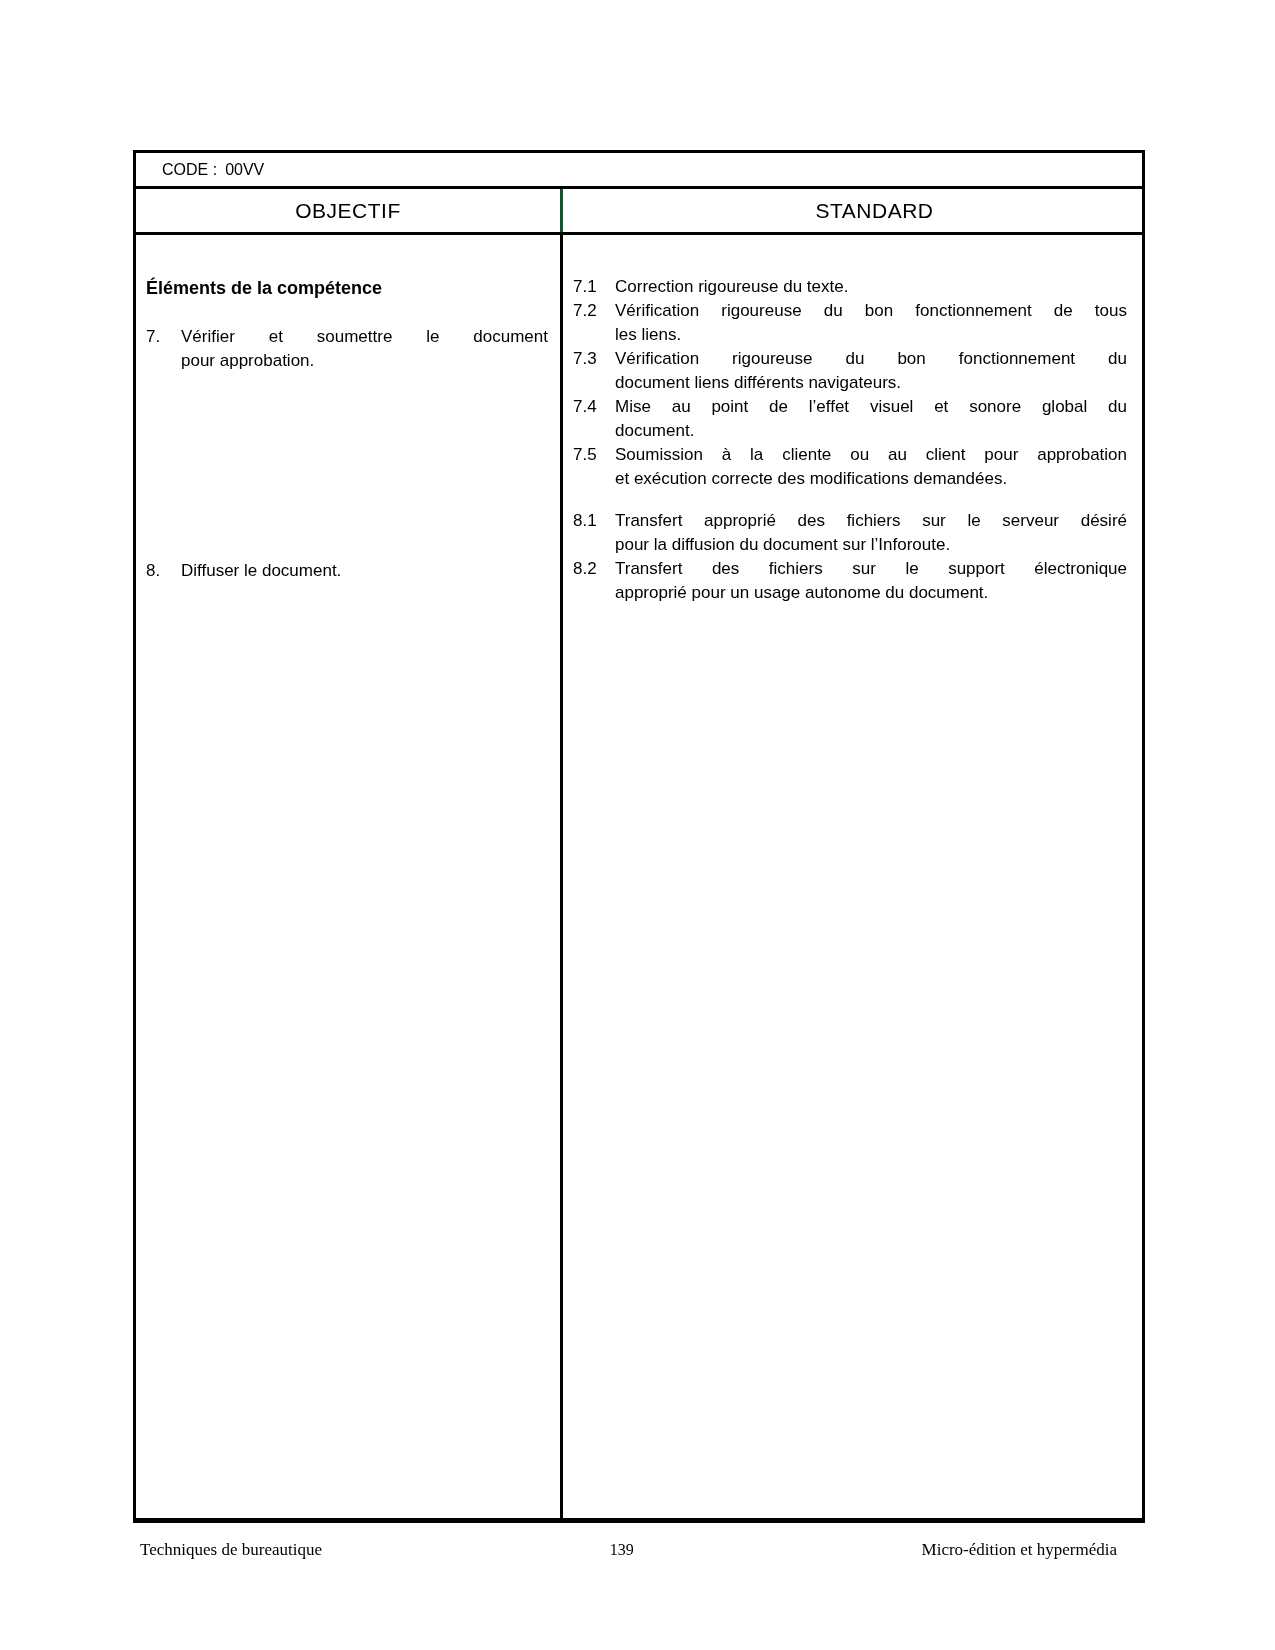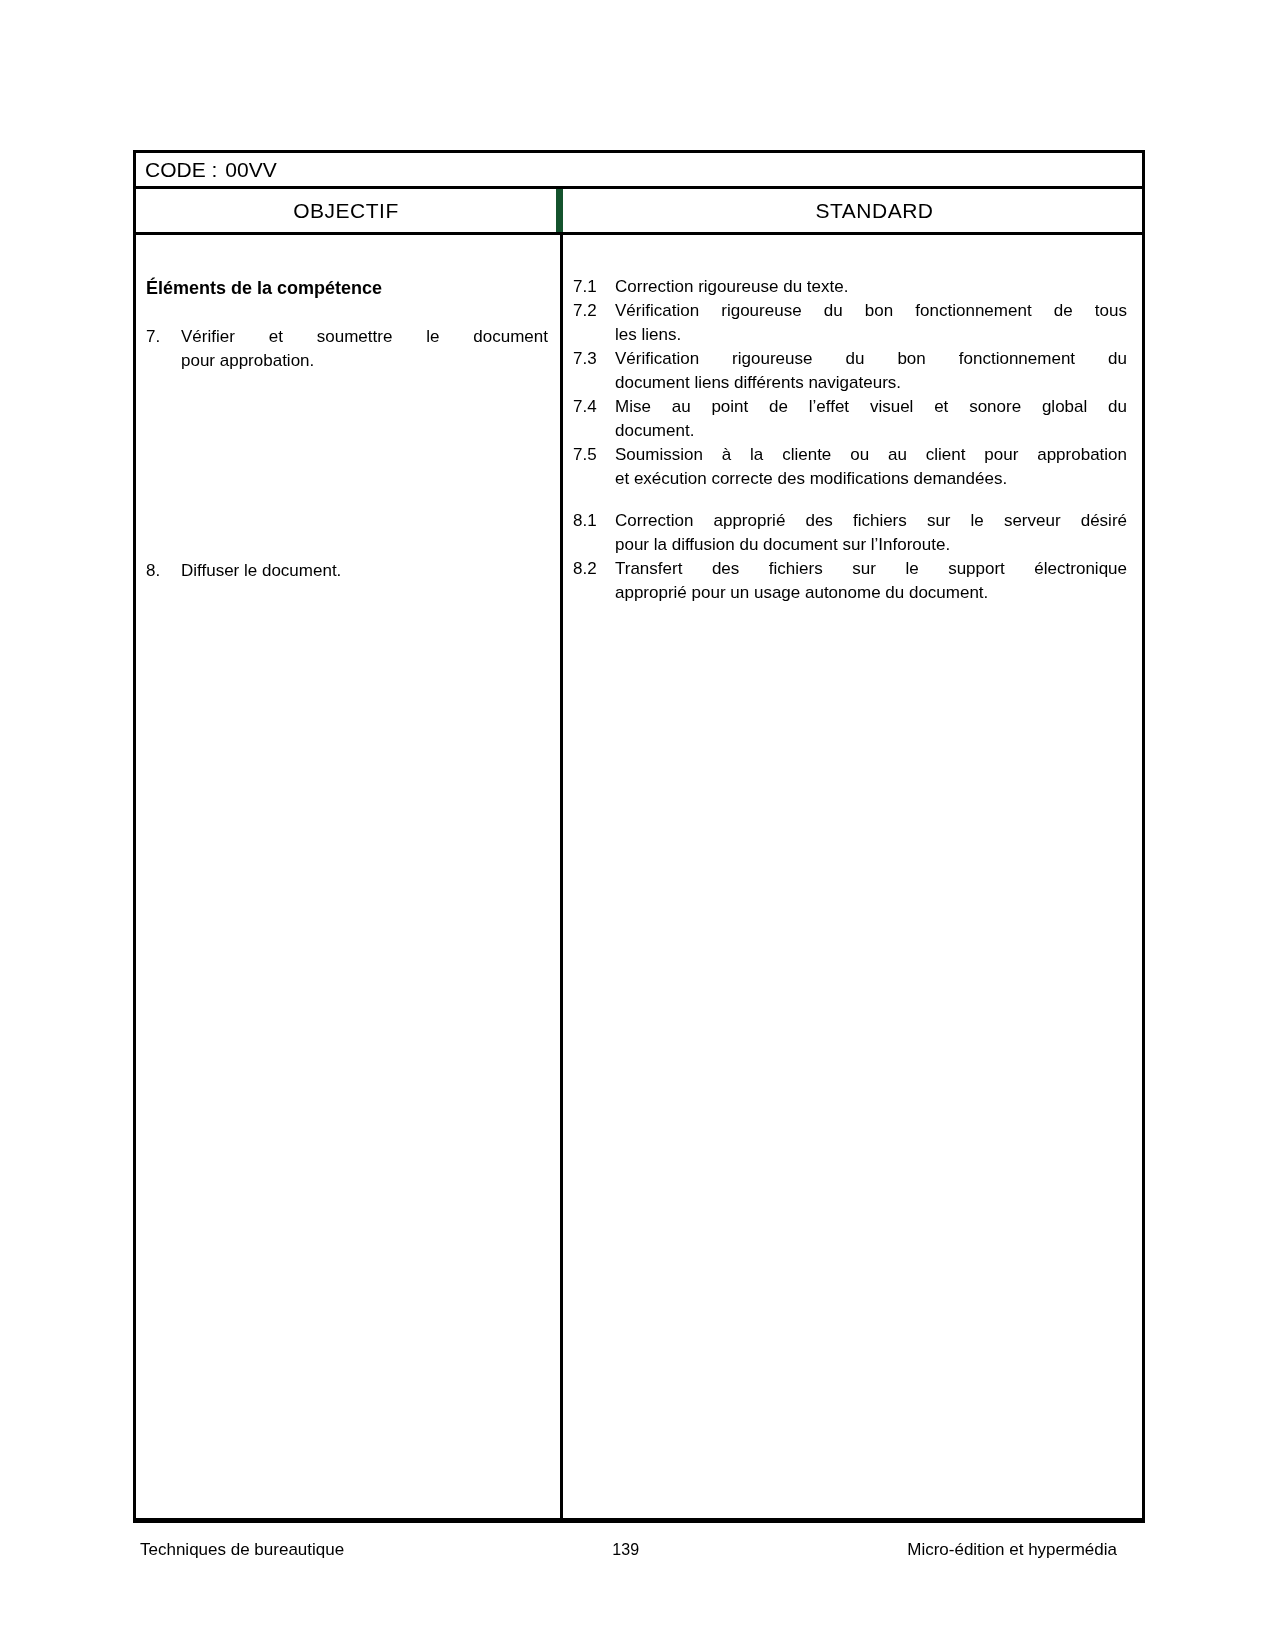--- a/index.html
+++ b/index.html
@@ -24,38 +24,38 @@
     border-bottom-width: 5px;
     display: flex;
     flex-direction: column;
   }
 
   .row-code {
     height: 36px;
     border-bottom: 3px solid #000;
     display: flex;
     align-items: center;
-    padding-left: 9px;
-    font-size: 21px;
+    padding-left: 26px;
+    font-size: 16px;
   }
   .row-code .code-value { margin-left: 8px; }
 
   .row-head {
     height: 46px;
     border-bottom: 3px solid #000;
     display: flex;
   }
   .head-cell {
     display: flex;
     align-items: center;
     justify-content: center;
     font-size: 21px;
     letter-spacing: 0.5px;
   }
-  .head-cell.left { width: 427px; border-right: 7px solid #14532d; }
+  .head-cell.left { width: 427px; border-right: 3px solid #14532d; }
   .head-cell.right { flex: 1; margin-left: 44px; }
 
   .row-body { flex: 1; display: flex; min-height: 0; border-radius: 11px; }
   .body-cell { font-size: 17px; line-height: 24px; }
   .body-cell.left {
     width: 427px;
     border-right: 3px solid #000;
     padding: 40px 12px 0 10px;
   }
   .body-cell.right {
@@ -83,20 +83,21 @@
 
   .page-footer {
     position: absolute;
     left: 140px;
     top: 1540px;
     width: 977px;
     display: flex;
     justify-content: space-between;
     align-items: baseline;
     font-size: 17px;
+    font-family: Liberation Serif, serif;
   }
   .page-footer .page-num { font-size: 16px; }
 </style>
 </head>
 <body>
 
 <div class="sheet">
 
   <div class="doc-table">
 
@@ -167,21 +168,21 @@
                 <div class="jl">Soumission à la cliente ou au client pour approbation</div>
                 <div>et exécution correcte des modifications demandées.</div>
               </div>
           </div>
         </div>
 
         <div class="group-gap">
           <div class="item">
             <span class="num">8.1</span>
             <div class="itext">
-                <div class="jl">Correction approprié des fichiers sur le serveur désiré</div>
+                <div class="jl">Transfert approprié des fichiers sur le serveur désiré</div>
                 <div>pour la diffusion du document sur l’Inforoute.</div>
               </div>
           </div>
           <div class="item">
             <span class="num">8.2</span>
             <div class="itext">
                 <div class="jl">Transfert des fichiers sur le support électronique</div>
                 <div>approprié pour un usage autonome du document.</div>
               </div>
           </div>

